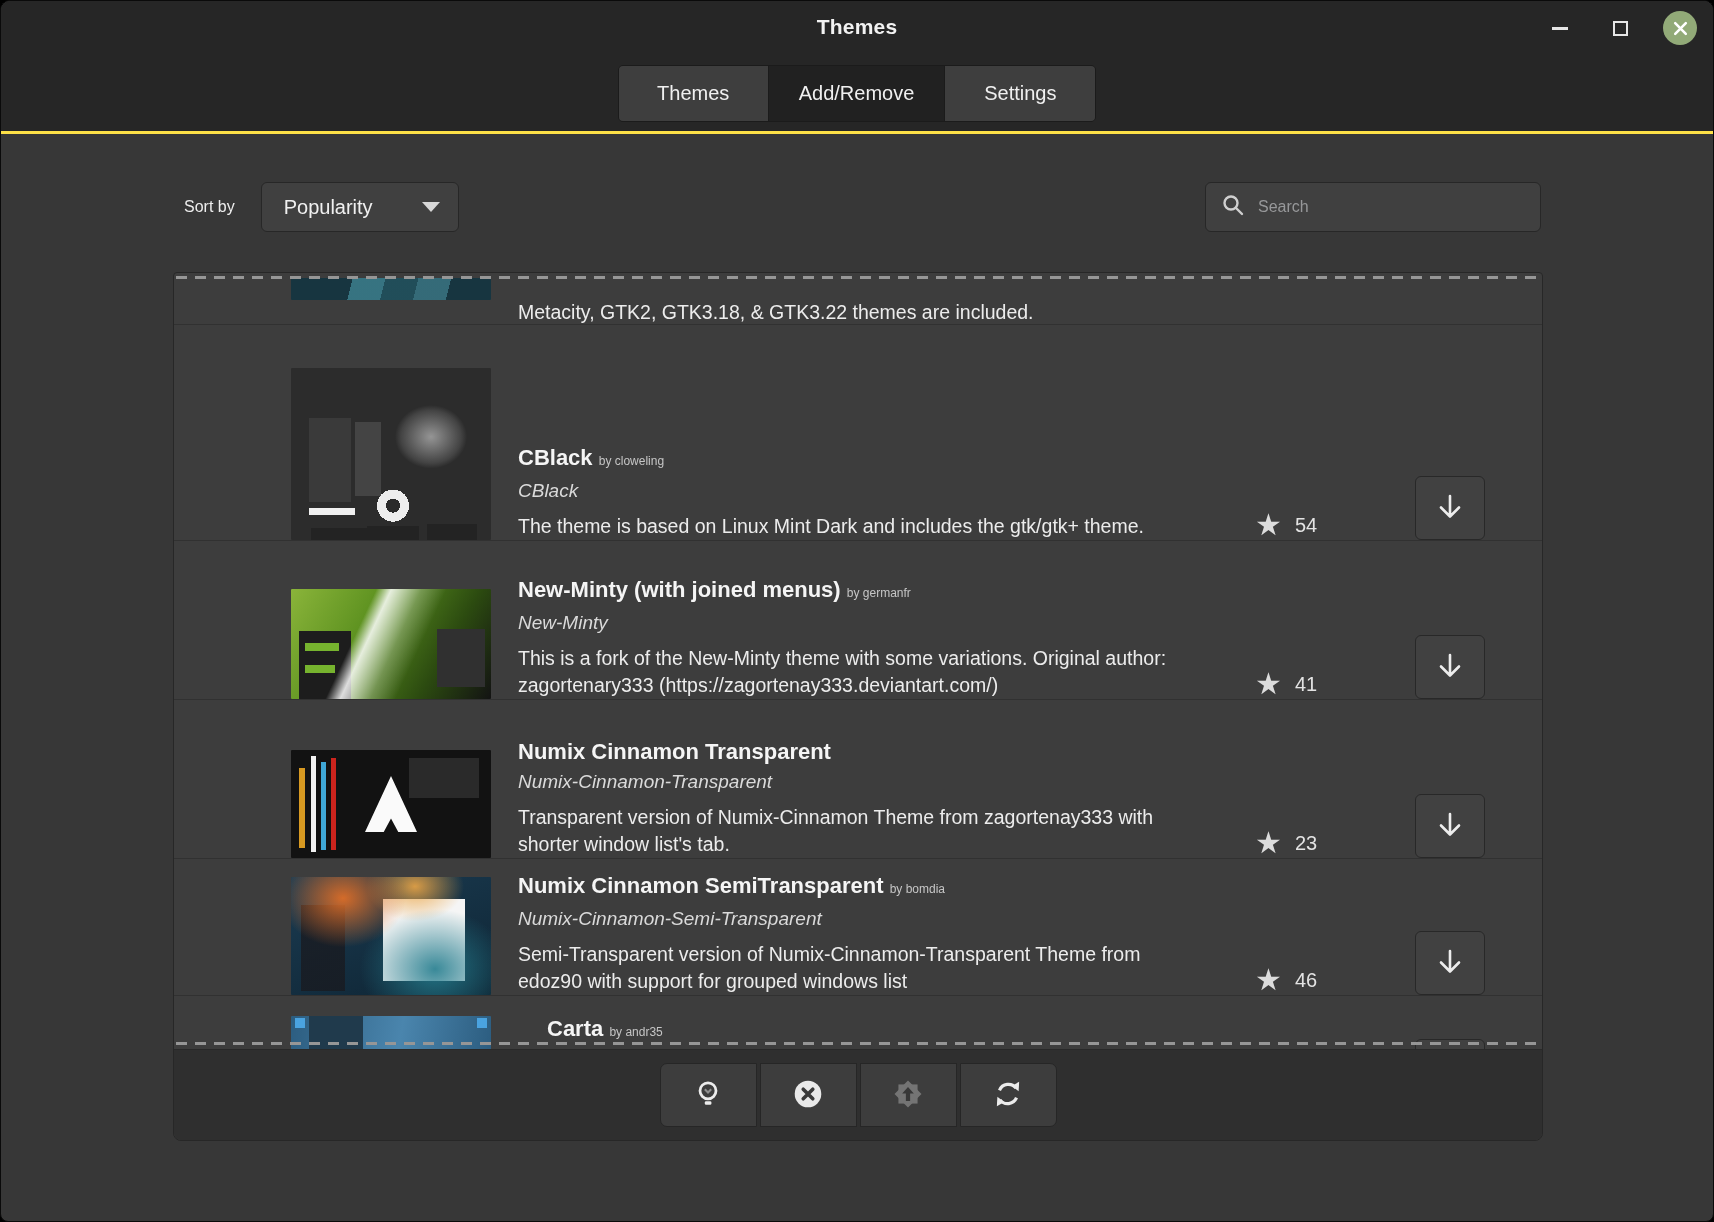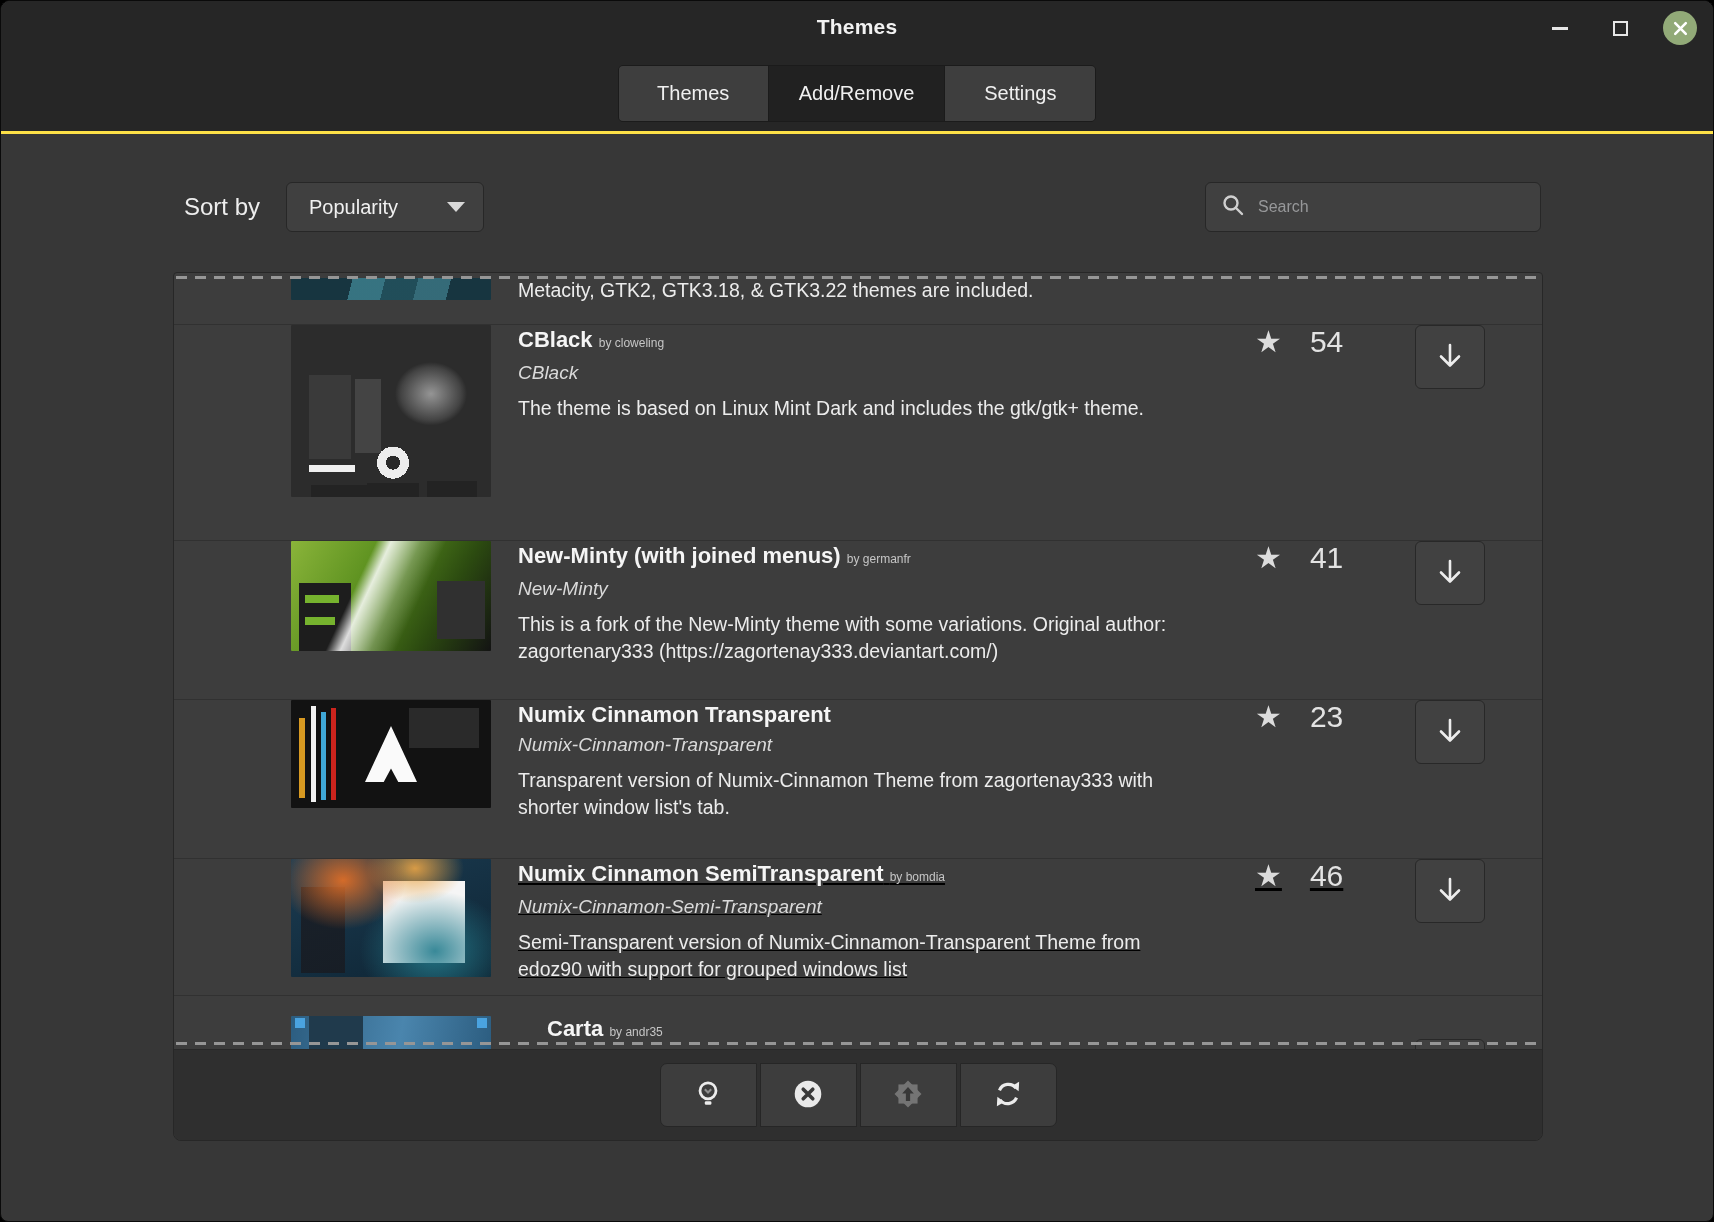--- a/index.html
+++ b/index.html
@@ -27,21 +27,21 @@
   .tab { height:55px; padding:0 30px; min-width:150px; background:#3e3e3e; color:#f0f0f0;
          font-family:"Liberation Sans", sans-serif; font-size:20px; border:none;
          border-right:1px solid #1b1b1b; cursor:pointer; }
   .tab:last-child { border-right:none; }
   .tab.active { background:#212121; }
 
   
   .controls-row { position:absolute; left:172px; right:172px; top:181px; height:50px;
                   display:flex; align-items:center; }
   .sort-group { display:flex; align-items:center; gap:26px; margin-left:11px; }
-  .sort-label { color:#ededed; font-size:24px; }
+  .sort-label { color:#ededed; font-size:16px; }
   .dropdown { display:flex; align-items:center; justify-content:space-between;
               width:198px; height:50px; padding:0 18px 0 22px; background:#404040;
               border:1px solid #272727; border-radius:6px; color:#f0f0f0; font-size:20px;
               font-family:"Liberation Sans", sans-serif; cursor:pointer; }
   .caret { width:0; height:0; border-left:9px solid transparent; border-right:9px solid transparent;
            border-top:10px solid #d8d8d8; margin-left:14px; }
   .search-box { margin-left:auto; display:flex; align-items:center; width:336px; height:50px;
                 background:#404040; border:1px solid #272727; border-radius:6px; padding:0 14px; }
   .search-box input { flex:1; background:transparent; border:none; outline:none; color:#e8e8e8;
                       font-size:16px; margin-left:12px; font-family:"Liberation Sans", sans-serif; }
@@ -50,41 +50,41 @@
   
   .frame { position:absolute; left:172px; top:271px; width:1370px; height:869px;
            border:1px solid #272727; border-radius:4px 4px 8px 8px; background:#3d3d3d;
            overflow:hidden; }
   .scroll-area { position:relative; height:776px; overflow:hidden; }
   .dash { position:absolute; left:2px; right:2px; height:3px; z-index:5;
           background:repeating-linear-gradient(to right,#969696 0 11px, transparent 11px 19px); }
   .dash-top { top:3px; }
   .dash-bottom { top:769px; }
 
-  .row { display:flex; align-items:flex-start; padding:0 57px 0 117px; position:relative; }
+  .row { display:flex; align-items:flex-end; padding:0 57px 0 117px; position:relative; }
   .row + .row { border-top:1px solid #313131; }
   .thumb-col { flex:none; width:200px; margin-right:27px; display:flex; justify-content:center; }
   .text-col { flex:1; min-width:0; padding-right:16px; }
   .star-col { flex:none; width:140px; margin-right:20px; display:flex; align-items:center; gap:13px; }
   .star-glyph { color:#dcdcdc; font-size:30px; line-height:1; }
-  .star-count { color:#e3e3e3; font-size:30px;margin-left:15px; }
+  .star-count { color:#e3e3e3; font-size:20px; }
   .btn-col { flex:none; }
   .dl-btn { width:70px; height:64px; background:#414141; border:1px solid #282828; border-radius:6px;
             display:flex; align-items:center; justify-content:center; cursor:pointer; }
 
   .t-title { font-size:22px; color:#f5f5f5; line-height:30px; }
   .t-name { font-weight:bold; }
   .t-author { font-weight:normal; font-size:12px; color:#c6c6c6; }
   .t-id { font-style:italic; font-size:19px; color:#dadada; line-height:27px; margin-top:1px; }
   .t-desc { font-size:19.5px; color:#ececec; line-height:27px; margin-top:9px; max-width:660px; }
 
   .row-h0 { height:216px; }
   .row-h1 { height:159px; }
   .row-h2 { height:159px; }
-  .row-h3 { height:137px;text-decoration:underline; }
+  .row-h3 { height:137px; }
   .row-partial-top { height:51px; }
   .row-partial-top .thumb-col { align-self:flex-start; margin-top:5px; }
   .partial-text { font-size:19.5px; color:#ececec; margin-top:6px; }
   .row-carta { height:54px; align-items:flex-start; overflow:hidden; }
   .row-carta .thumb-col { margin-top:20px; }
   .row-carta .text-col { padding-top:18px;margin-left:29px; }
   .dl-fragment { position:absolute; right:57px; top:43px; width:70px; height:40px;
                  background:#414141; border:1px solid #282828; border-radius:6px 6px 0 0; }
 
   

